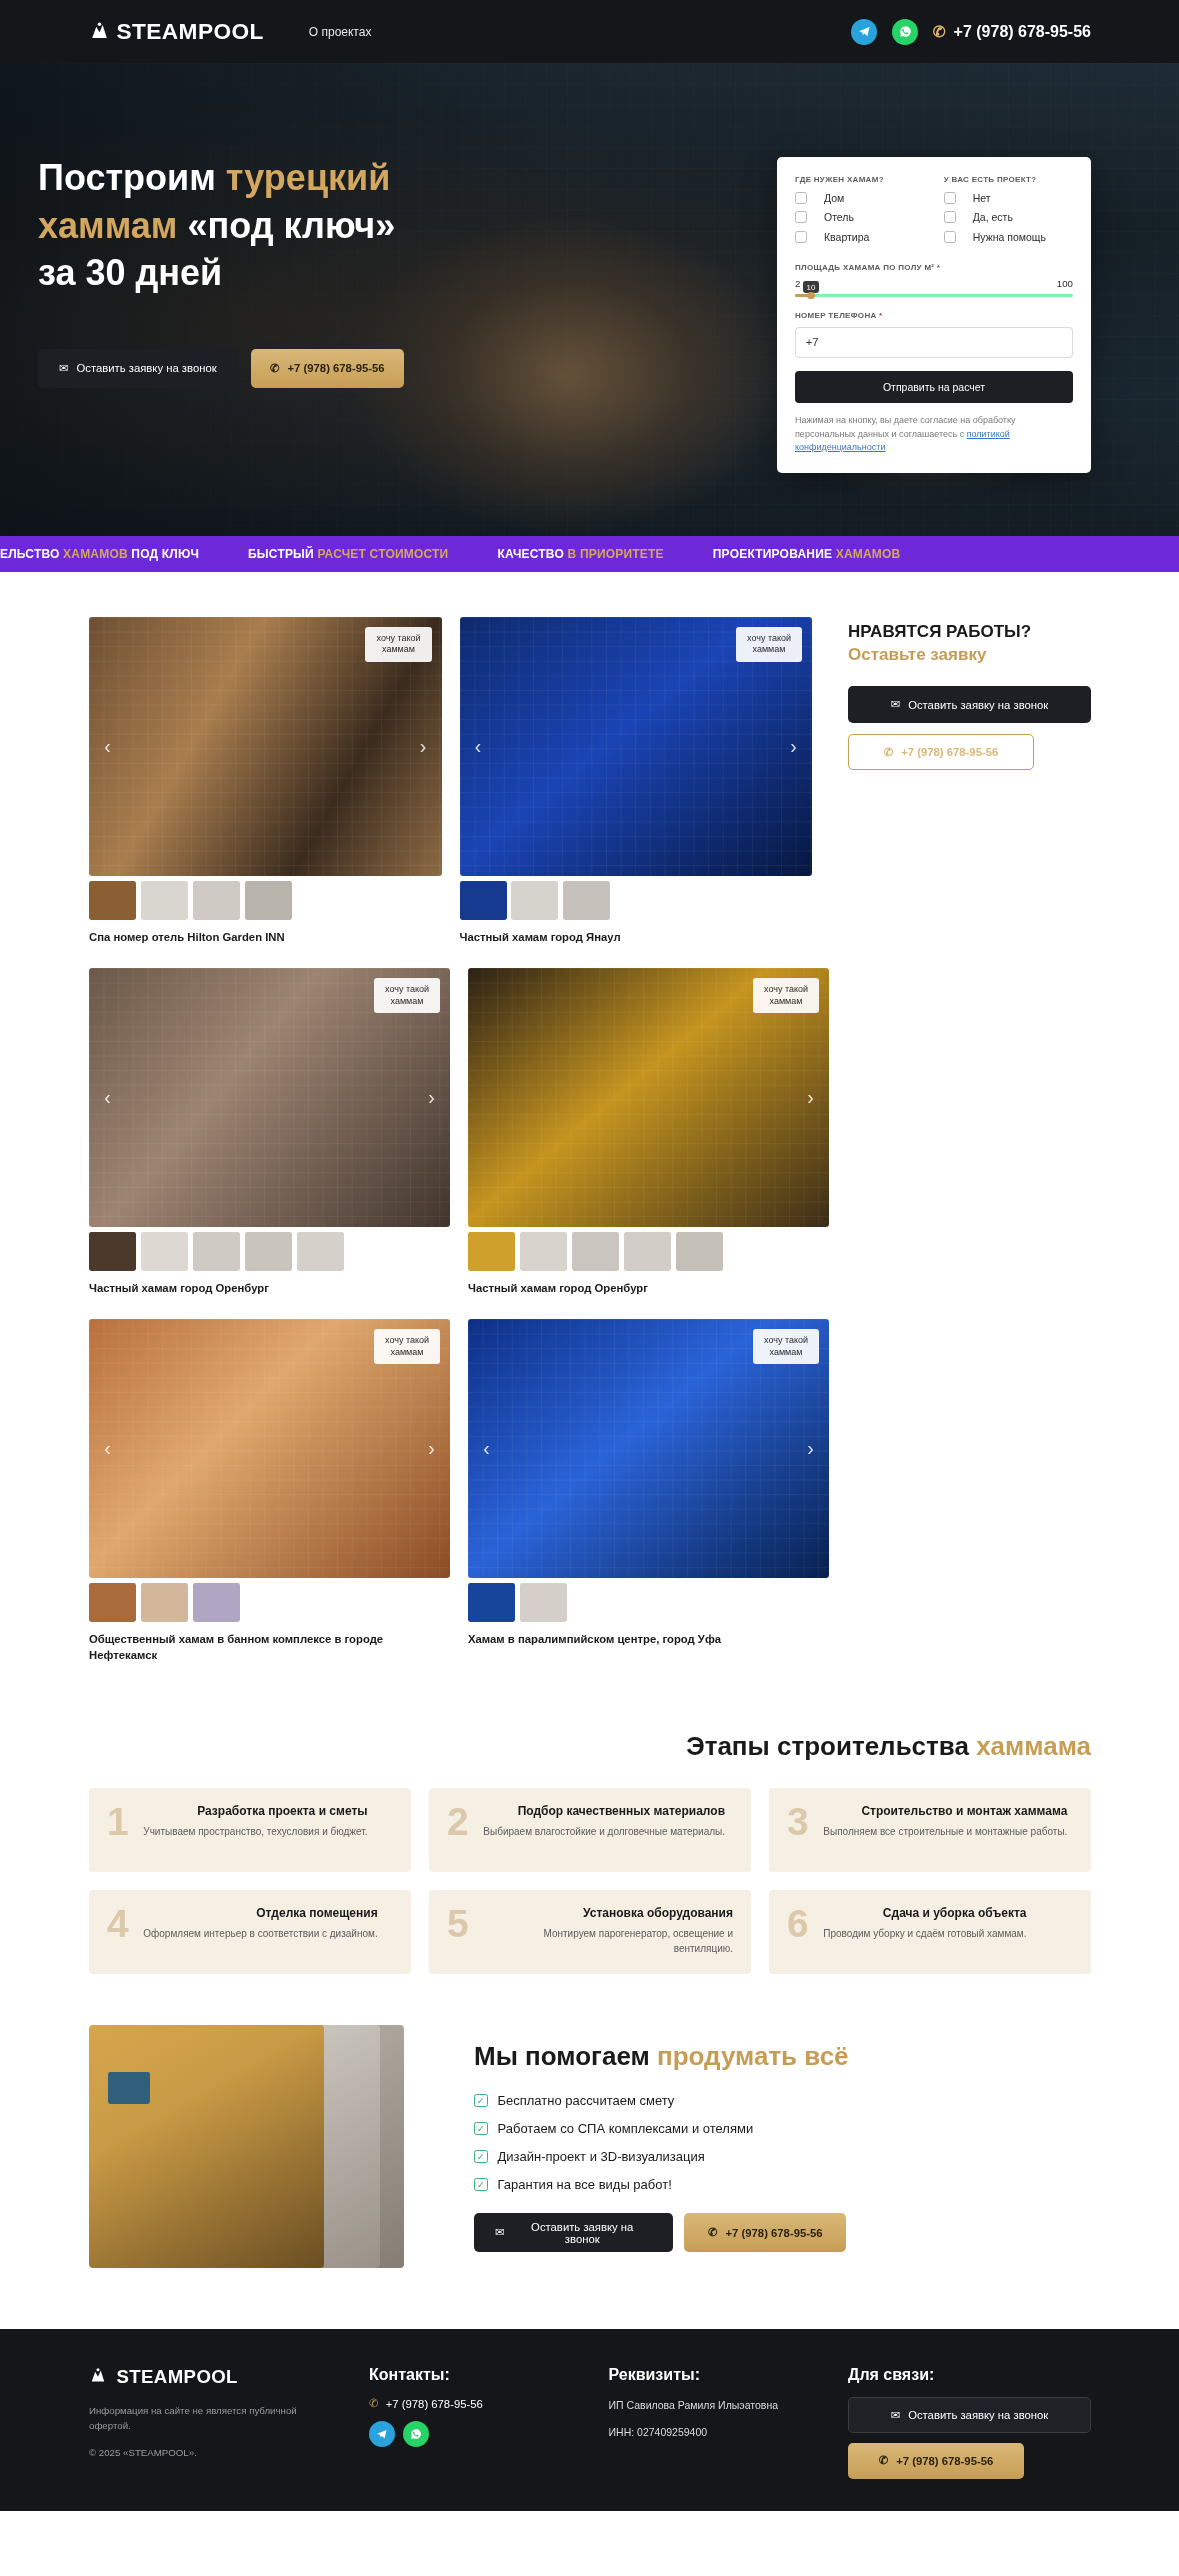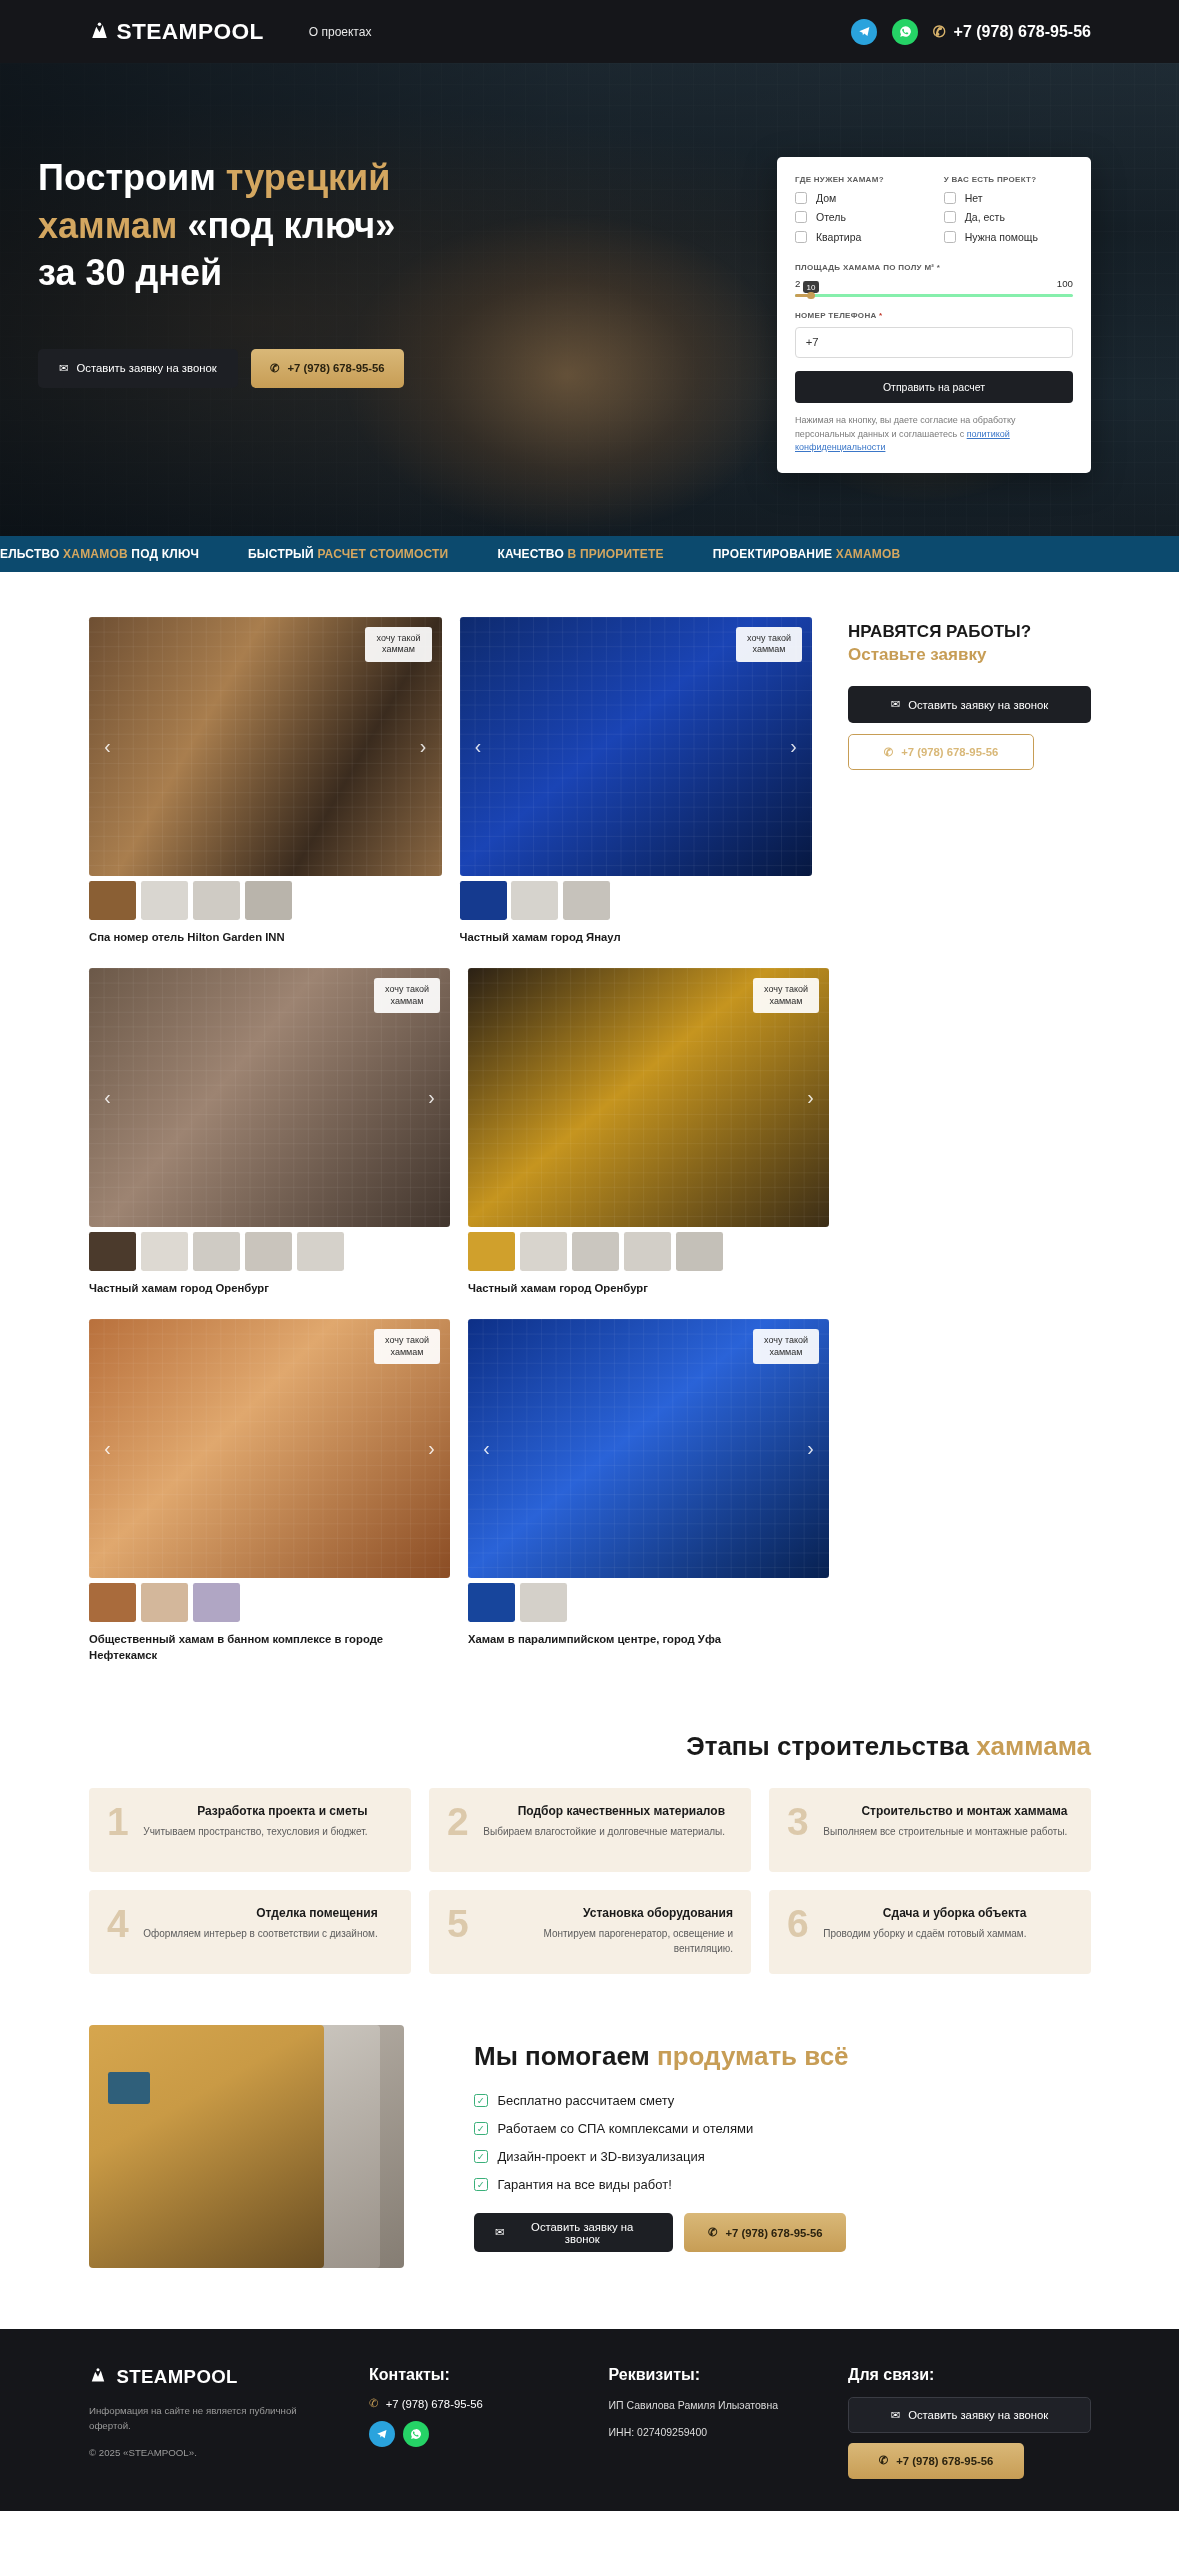--- a/index.html
+++ b/index.html
@@ -94,21 +94,21 @@
     position: absolute; right: 89px; top: 94px; width: 314px;
     background: #fff; border-radius: 4.9px; padding: 18px 18px 18px;
     box-shadow: 0 8px 32px rgba(0,0,0,.35);
   }
   .form-cols { display: flex; gap: 19.4px; }
   .form-col { flex: 1; }
   .form-lab {
     font-size: 8px; letter-spacing: 0.3px; color: #5c5c5c; text-transform: uppercase;
     margin-bottom: 8px; font-weight: bold;
   }
-  .chk-row { display: flex; align-items: center; gap: 9px; margin-bottom: 7.3px; }
+  .chk-row { display: flex; align-items: center; gap: 17px; margin-bottom: 7.3px; }
   .chk {
     width: 12px; height: 12px; border: 0.8px solid #b9b9b9; border-radius: 2.4px; background: #fff;
     flex: none;
   }
   .chk-lab { font-size: 10.5px; color: #2c2c2c; }
   .slider-block { margin-top: 13px; }
   .slider-head { font-size: 8px; letter-spacing:0.3px; color:#5c5c5c; text-transform: uppercase; font-weight:bold; }
   .slider-vals { display: flex; justify-content: space-between; font-size: 9.7px; color:#2c2c2c; margin-top: 6.5px; }
   .slider-track { position: relative; height: 2.4px; background: #86efac; border-radius: 1.6px; margin-top: 4.9px; }
   .slider-fill { position: absolute; left: 0; top: 0; height: 2.4px; width: 5%; background: #c79d55; border-radius: 1.6px; }
@@ -126,21 +126,21 @@
   }
   .submit-btn {
     width: 100%; margin-top: 13px; height: 32px; border-radius: 4px;
     background: #1d1f24; color: #fff; font-size: 10.5px; border: none; cursor: pointer; font-family:inherit;
   }
   .consent { margin-top: 11.3px; font-size: 9px; line-height: 1.5; color: #7a7a7a; }
   .consent a { color: #3a76c8; text-decoration: underline; }
 
   
   .marquee {
-    background: #0c4a6e; height: 36px; display: flex; align-items: center;
+    background: #6d28d9; height: 36px; display: flex; align-items: center;
     overflow: hidden; white-space: nowrap;
   }
   .marquee-inner { display: flex; gap: 49px; padding-left: 0; }
   .mq-item { color: #fff; font-size: 12px; font-weight: bold; letter-spacing: 0.2px; }
   .mq-item .gold { color: #d4a760; }
 
   
   .section { padding: 0 89px; }
   .portfolio { padding-top: 45px; }
   .pf-grid { display: flex; gap: 18px; }

